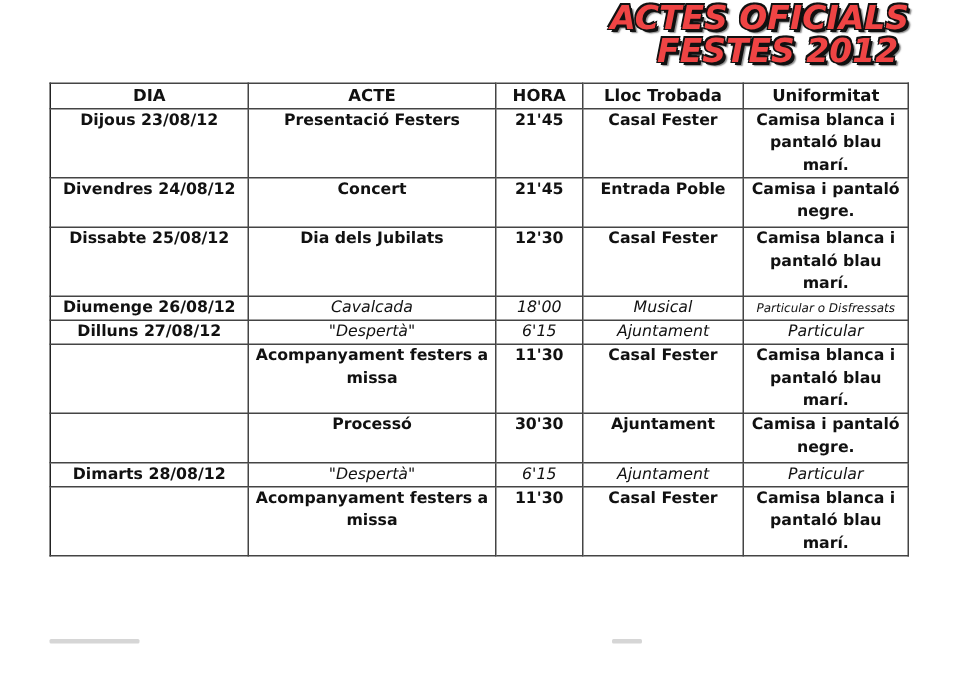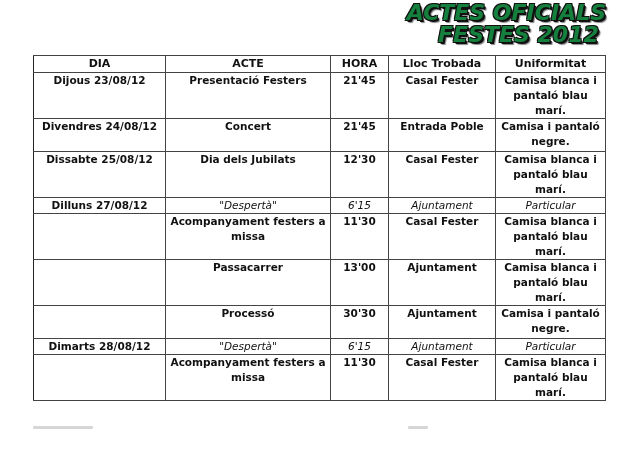--- a/index.html
+++ b/index.html
@@ -1,20 +1,20 @@
 <!DOCTYPE html>
 <html><head>
 <meta charset="utf-8">
 <style>
   html, body { margin:0; padding:0; background:#ffffff; }
   body { width:640px; height:452px; position:relative; overflow:hidden;
          font-family:"DejaVu Sans", sans-serif; color:#111; }
   .title { position:absolute; right:34px; top:2px; text-align:center;
            font-family:"DejaVu Sans", sans-serif; font-weight:bold; font-style:italic;
-           font-size:22px; line-height:22px; color:#15803d; letter-spacing:0px;
+           font-size:22px; line-height:22px; color:#ef4444; letter-spacing:0px;
            text-shadow: -1px -1px 0 #111, 1px -1px 0 #111, -1px 1px 0 #111, 1px 1px 0 #111,
                         2px 2px 0 #111, 3px 3px 1px #888; }
   .title div { white-space:nowrap; }
   .title .l2 { margin-left:24px; }
   table.sched { position:absolute; left:33px; top:55px; width:572px;
                 border-collapse:collapse; table-layout:fixed; font-size:10.5px; }
   table.sched th, table.sched td { border:1px solid #444; border-left:1px solid #222;
                 text-align:center; vertical-align:top; padding:0 2px; line-height:15px; }
   table.sched th { font-weight:bold; font-size:11px; height:16px;text-align:center; }
   table.sched td { font-weight:bold; }
@@ -65,38 +65,38 @@
       <td>Camisa i pantaló negre.</td>
     </tr>
     <tr class="r2">
       <td>Dissabte 25/08/12</td>
       <td>Dia dels Jubilats</td>
       <td>12'30</td>
       <td>Casal Fester</td>
       <td>Camisa blanca i pantaló blau marí.</td>
     </tr>
     <tr class="r1">
+      <td>Diumenge 26/08/12</td>
+      <td class="it">Cavalcada</td>
+      <td class="it">18'00</td>
+      <td class="it">Musical</td>
+      <td class="small">Particular o Disfressats</td>
+    </tr>
+    <tr class="r1">
       <td>Dilluns 27/08/12</td>
       <td class="it">"Despertà"</td>
       <td class="it">6'15</td>
       <td class="it">Ajuntament</td>
       <td class="it">Particular</td>
     </tr>
     <tr class="r2">
       <td></td>
       <td>Acompanyament festers a missa</td>
       <td>11'30</td>
       <td>Casal Fester</td>
-      <td>Camisa blanca i pantaló blau marí.</td>
-    </tr>
-    <tr class="r2">
-      <td></td>
-      <td>Passacarrer</td>
-      <td>13'00</td>
-      <td>Ajuntament</td>
       <td>Camisa blanca i pantaló blau marí.</td>
     </tr>
     <tr class="r2">
       <td></td>
       <td>Processó</td>
       <td>30'30</td>
       <td>Ajuntament</td>
       <td>Camisa i pantaló negre.</td>
     </tr>
     <tr class="r1">

